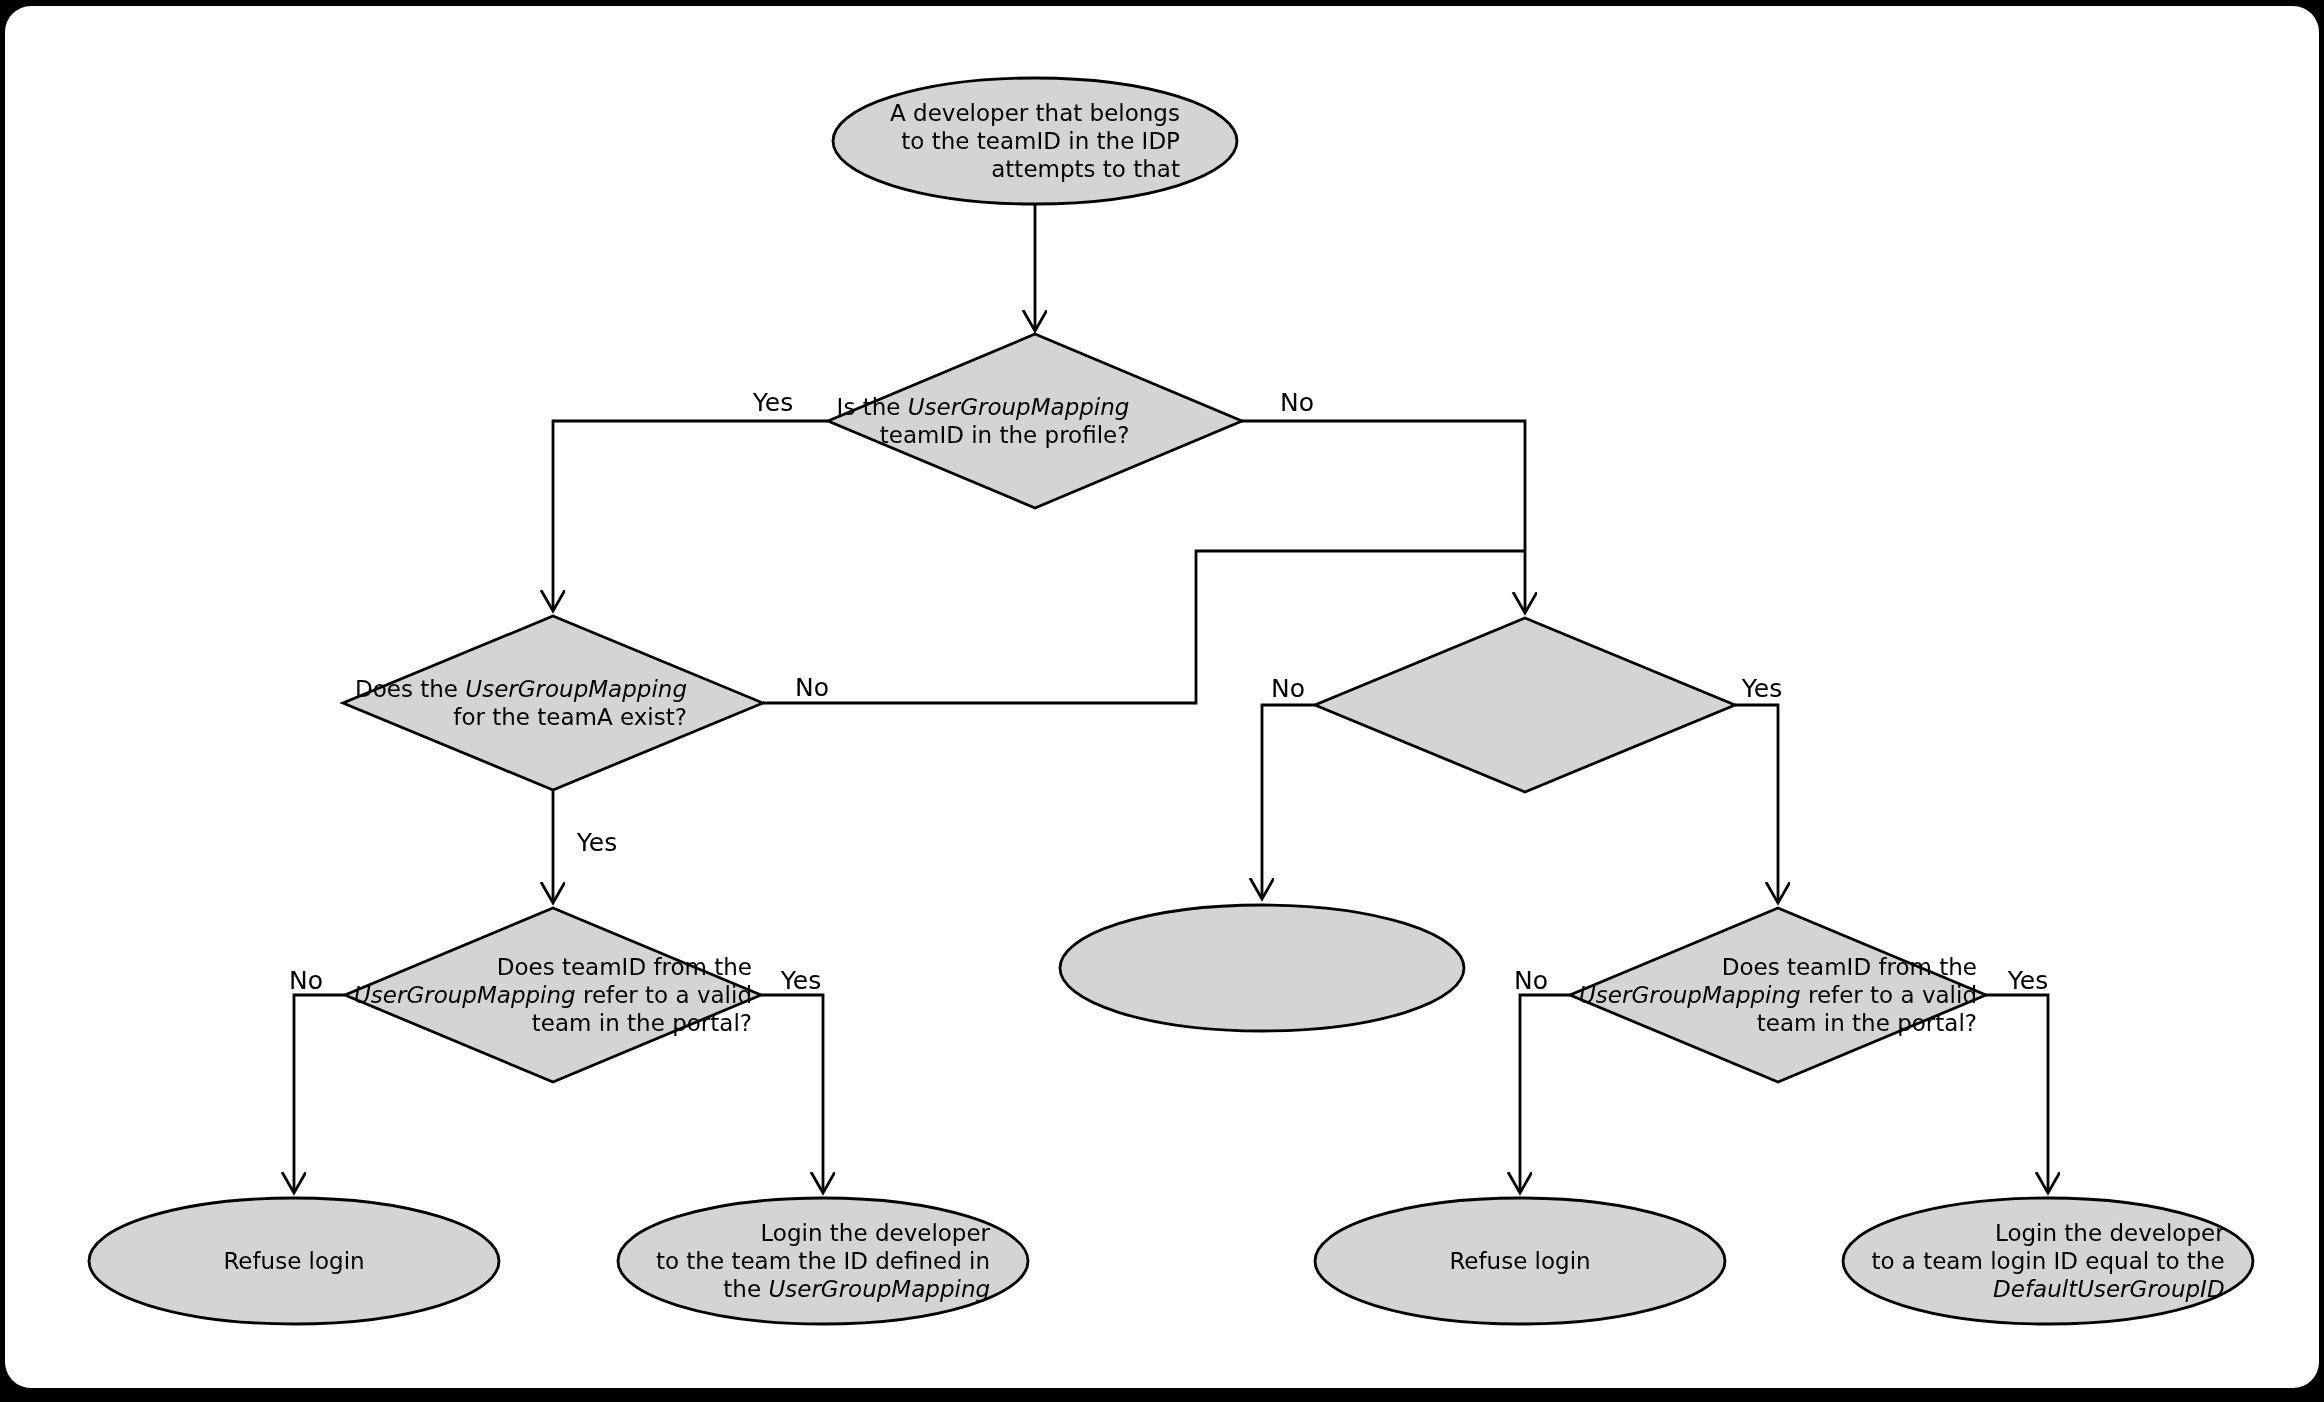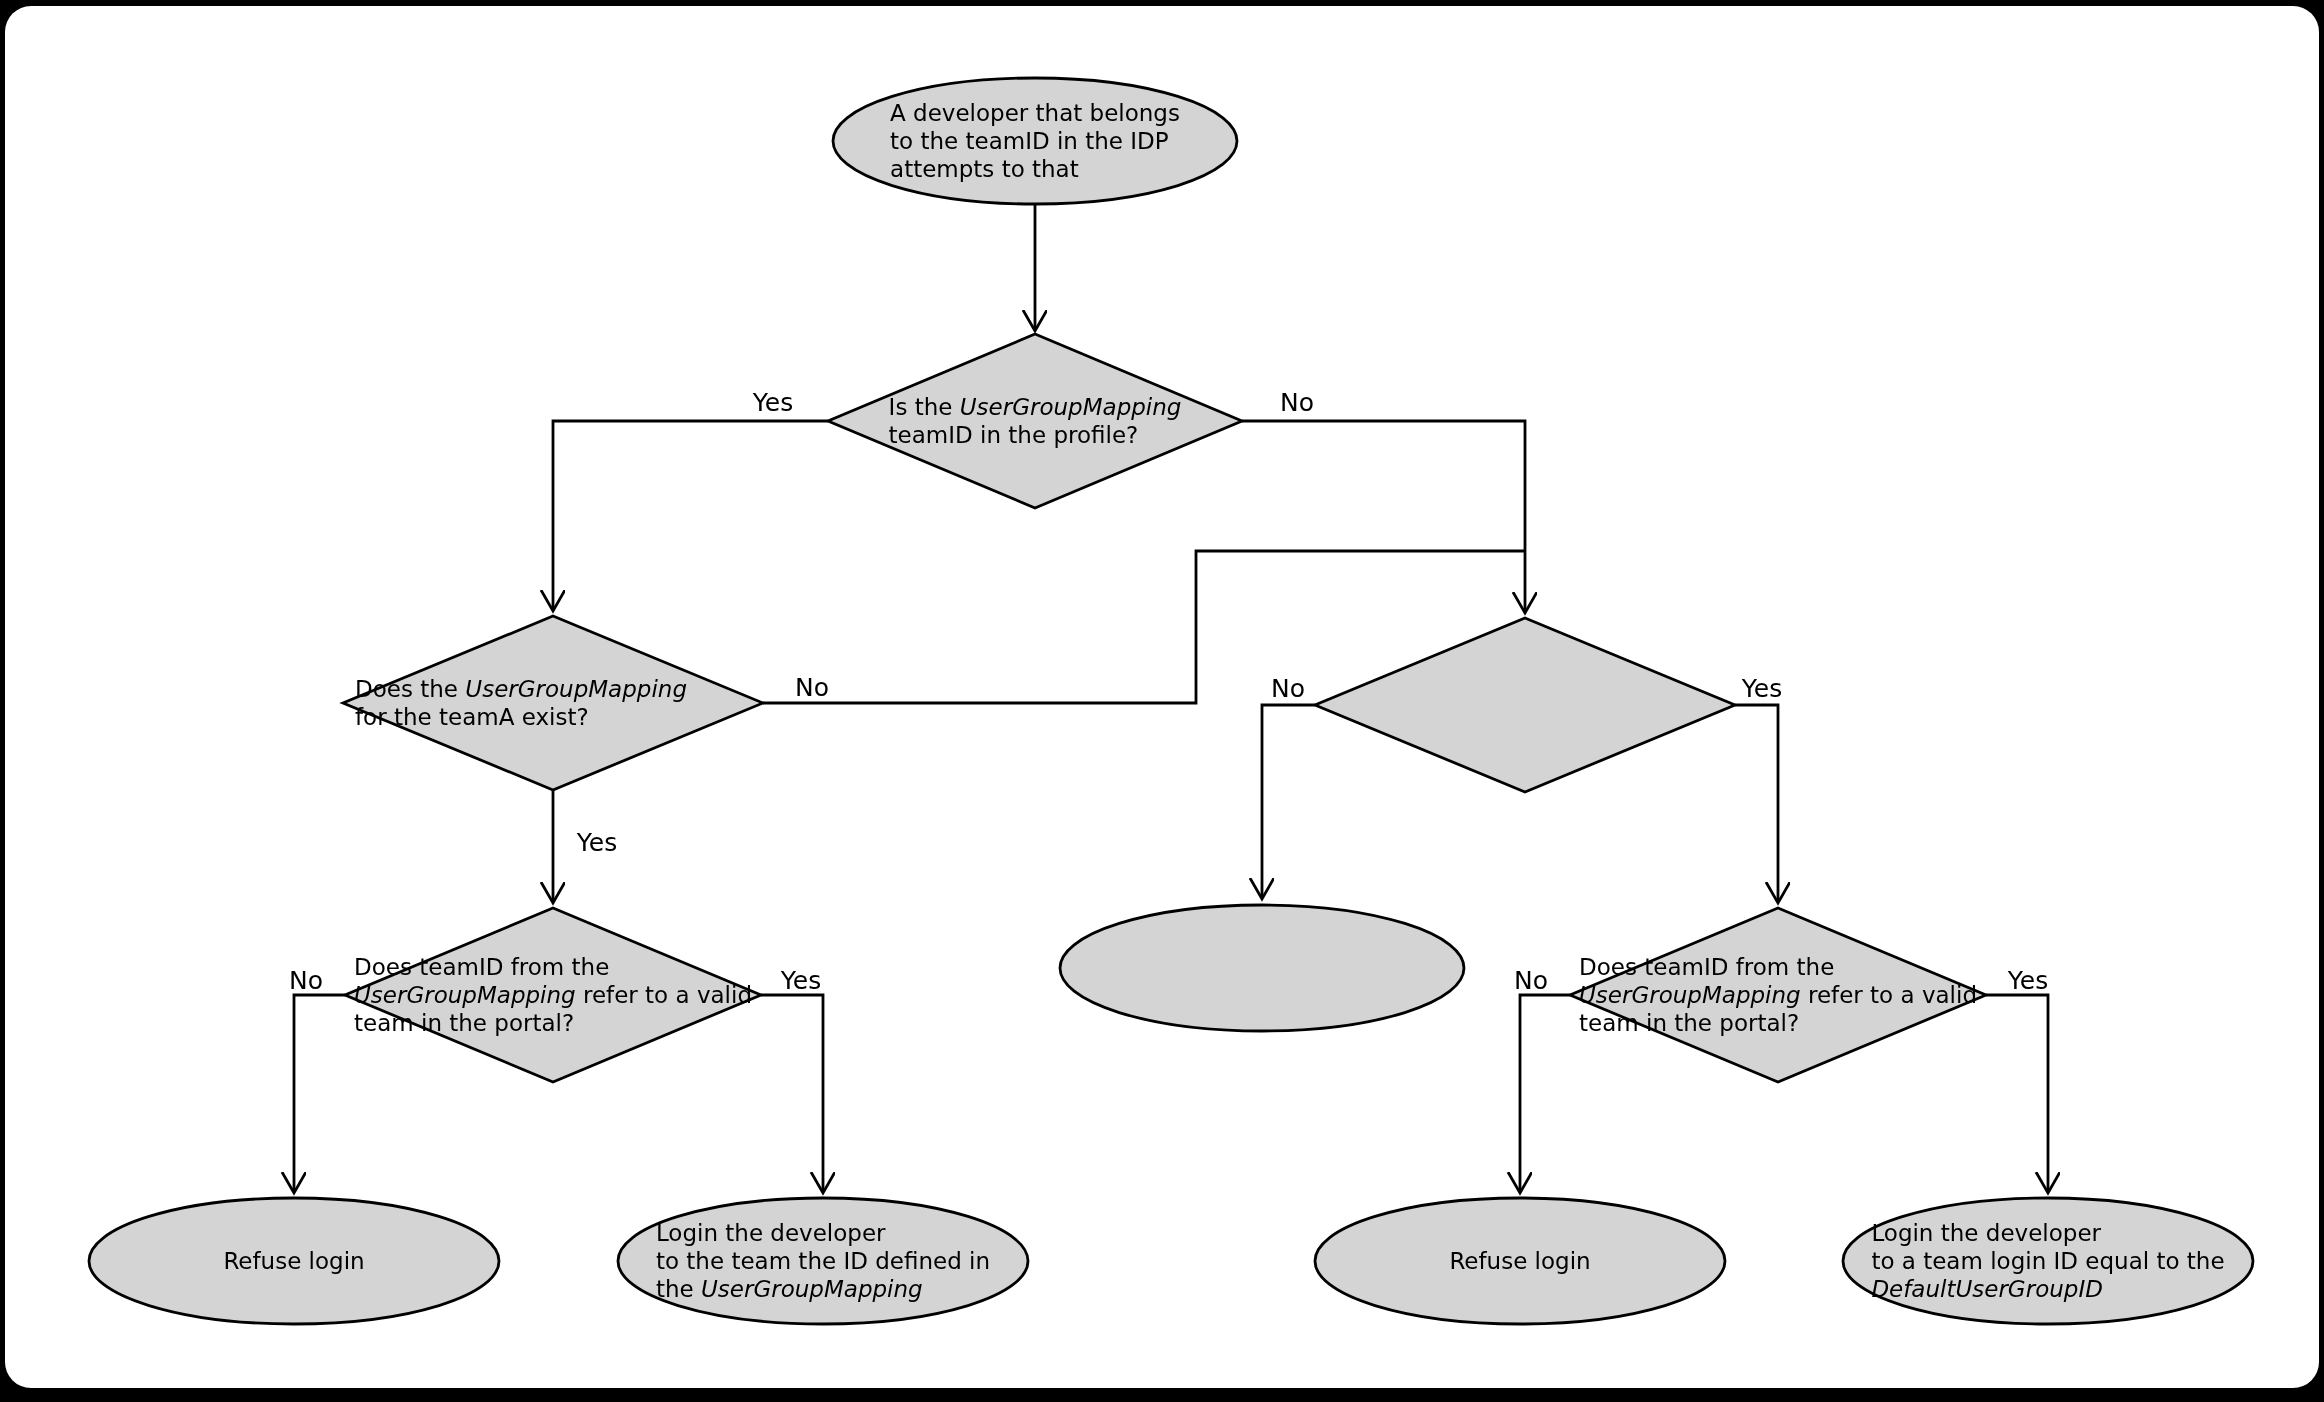--- a/index.html
+++ b/index.html
@@ -10,21 +10,21 @@
   }
   .page {
     position:absolute; left:5px; top:6px; width:2314px; height:1382px;
     background:#ffffff; border-radius:26px;
   }
   svg.layer { position:absolute; left:0; top:0; }
   .shape { fill:#d4d4d4; stroke:#000000; stroke-width:2.8; }
   .edge  { fill:none; stroke:#000000; stroke-width:2.8; }
   .node-label, .edge-label {
     position:absolute; transform:translate(-50%,-50%);
-    text-align:left; font-size:23px; line-height:28px;
+    text-align:right; font-size:23px; line-height:28px;
     white-space:nowrap; color:#000;
   }
   .edge-label { font-size:25px; }
   .it { font-style:italic; }
   .ln { display:block; }
 </style>
 </head>
 <body>
 
 <div class="stage">
@@ -61,21 +61,21 @@
     <ellipse class="shape" cx="1520" cy="1261" rx="205" ry="63"></ellipse>
     <ellipse class="shape" cx="2048" cy="1261" rx="205" ry="63"></ellipse>
   </svg>
 
   <div class="node-label" style="left:1035px; top:141px;">
     <span class="ln">A developer that belongs</span>
     <span class="ln">to the teamID in the IDP</span>
     <span class="ln">attempts to that</span>
   </div>
 
-  <div class="node-label" style="left:1035px; top:421px;">
+  <div class="node-label" style="left:983px; top:421px;">
     <span class="ln"><span>Is the </span><span class="it">UserGroupMapping</span></span>
     <span class="ln">teamID in the profile?</span>
   </div>
 
   <div class="node-label" style="left:521px; top:703px;">
     <span class="ln"><span>Does the </span><span class="it">UserGroupMapping</span></span>
     <span class="ln">for the teamA exist?</span>
   </div>
 
 

